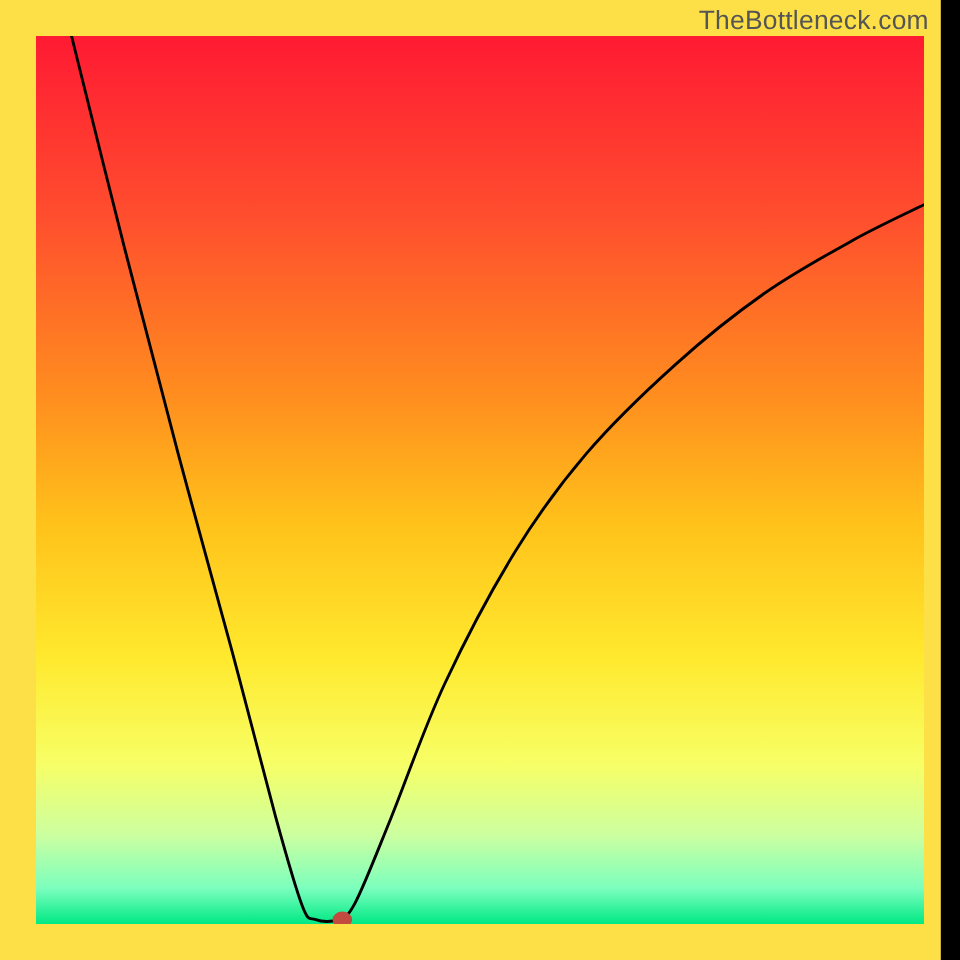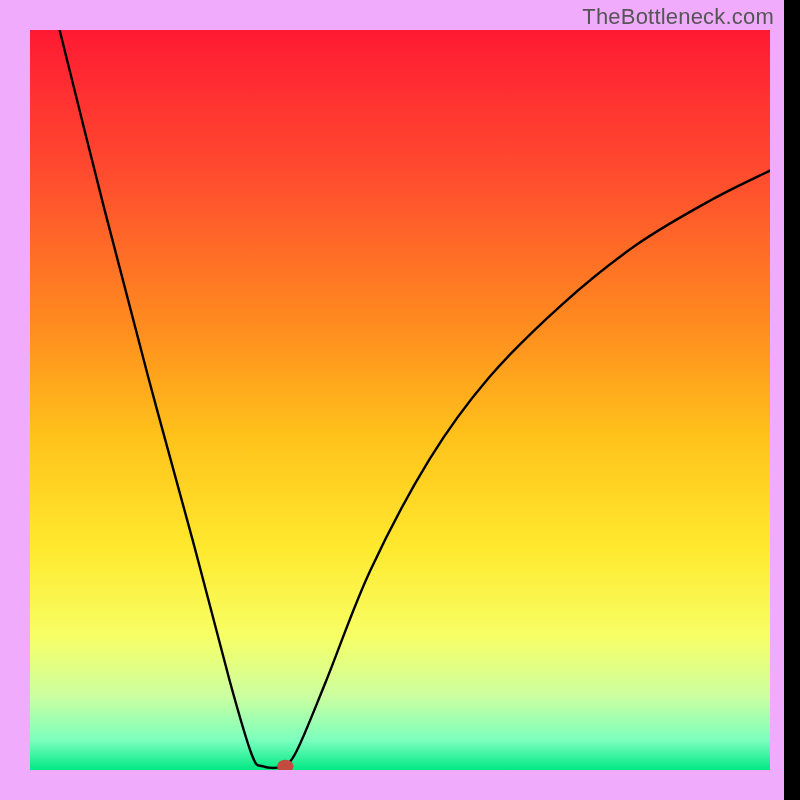--- a/index.html
+++ b/index.html
@@ -8,21 +8,21 @@
     width: 800px;
     height: 800px;
     background: #000;
     overflow: hidden;
     font-family: Arial, Helvetica, sans-serif;
   }
   .frame {
     position: relative;
     width: 784px;
     height: 800px;
-    background: #f0abfc;
+    background: #fde047;
   }
   .watermark {
     position: absolute;
     top: 4px;
     right: 10px;
     color: #555;
     font-size: 22px;
     font-weight: 500;
     letter-spacing: 0.2px;
     user-select: none;

